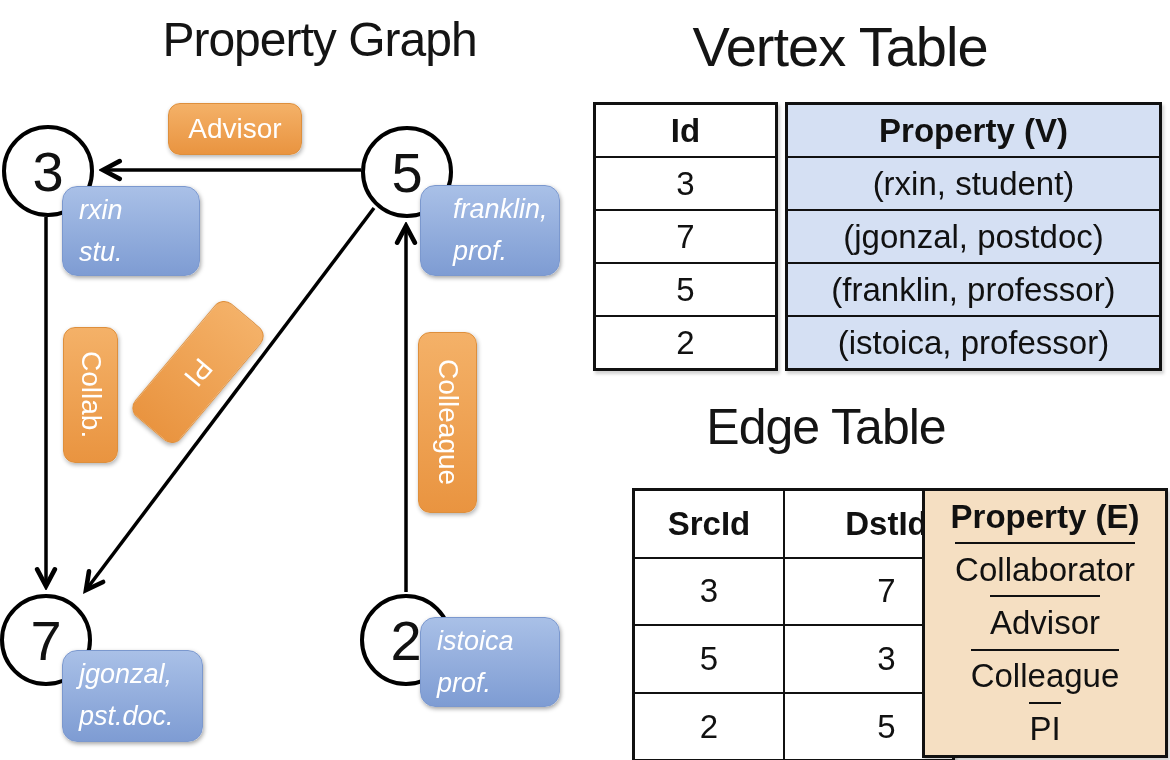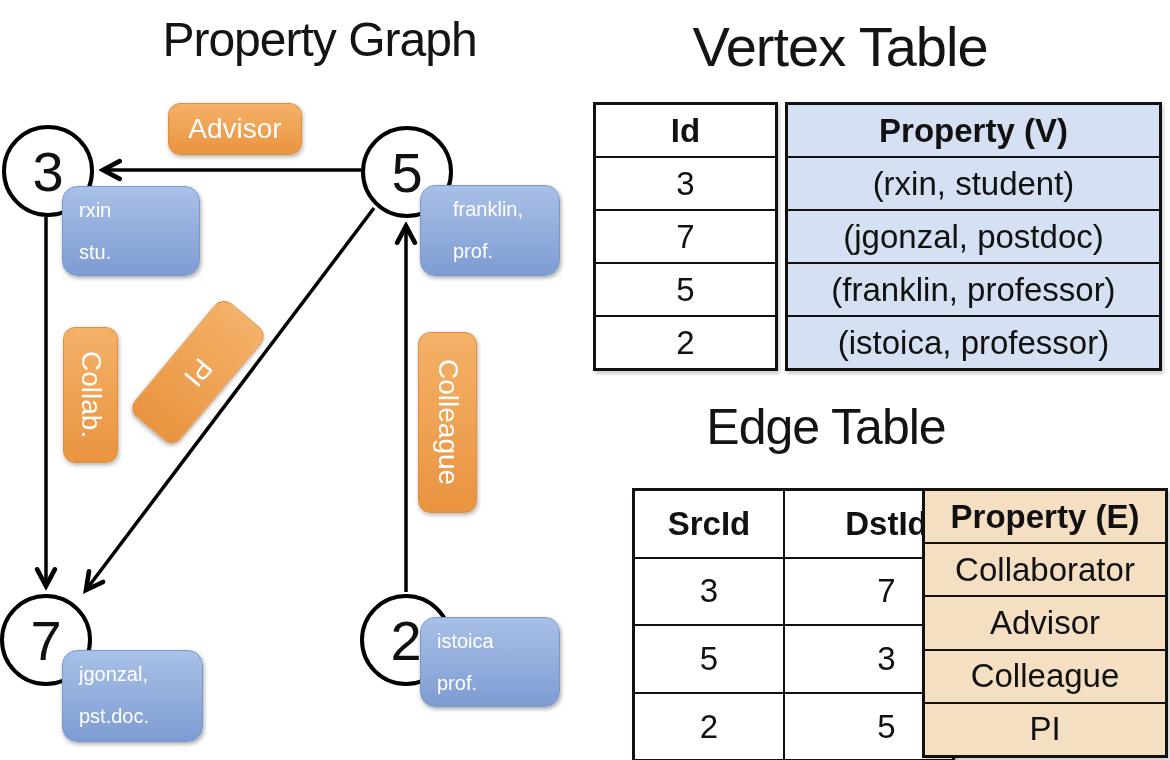--- a/index.html
+++ b/index.html
@@ -12,42 +12,42 @@
   .et-title{left:571px;top:398px;width:510px;font-size:50px;}
 
   .graph-svg{position:absolute;left:0;top:0;width:585px;height:760px;}
   .node-circle{fill:#ffffff;stroke:#000;stroke-width:4px;}
   .node-id{font-size:56px;fill:#111;text-anchor:middle;font-family:"Liberation Sans",sans-serif;}
   .edge-line{stroke:#000;stroke-width:3.5px;}
 
   .vlabel{position:absolute;box-sizing:border-box;border-radius:15px;
     background:linear-gradient(180deg,var(--blue-top),var(--blue-bottom));
     border:1px solid var(--blue-border);box-shadow:1px 2px 4px rgba(0,0,0,.35);
-    color:#fff;font-size:20px;line-height:42px;padding:2px 0 0 16px;}
+    color:#fff;font-size:27px;line-height:42px;padding:2px 0 0 16px;font-style:italic;}
   .vlabel-3{left:62px;top:186px;width:138px;height:90px;}
   .vlabel-5{left:420px;top:185px;width:140px;height:91px;padding-left:32px;}
   .vlabel-7{left:62px;top:650px;width:141px;height:92px;}
   .vlabel-2{left:420px;top:617px;width:140px;height:90px;}
 
   .elabel{position:absolute;box-sizing:border-box;border-radius:12px;
     background:linear-gradient(180deg,var(--orange-top),var(--orange-bottom));
     border:1px solid var(--orange-border);box-shadow:1px 2px 4px rgba(0,0,0,.3);
     color:#fff;font-size:28px;display:flex;align-items:center;justify-content:center;}
   .elabel-advisor{left:168px;top:103px;width:134px;height:52px;}
   .elabel-collab{left:63px;top:327px;width:55px;height:136px;}
   .elabel-colleague{left:418px;top:332px;width:59px;height:181px;}
   .elabel-pi{left:168px;top:298px;width:60px;height:148px;transform:rotate(40deg);}
   .vtext{writing-mode:vertical-rl;}
 
   .subtable{position:absolute;box-sizing:border-box;display:flex;flex-direction:column;
     border:3px solid #111;background:#fff;box-shadow:2px 3px 3px rgba(0,0,0,.18);}
   .vt-id{left:593px;top:102px;width:185px;height:269px;}
   .vt-prop{left:785px;top:102px;width:377px;height:269px;background:var(--vertex-cell-bg);}
   .et-ids{left:592px;top:488px;width:323px;height:342px;margin-left:40px;}
-  .et-prop{left:922px;top:488px;width:246px;height:270px;background:var(--edge-cell-bg);}
+  .et-prop{left:922px;top:488px;width:246px;height:270px;background:var(--edge-cell-bg);align-items:center;}
 
   .trow{flex:1;display:flex;align-items:center;justify-content:center;
     border-top:2px solid #111;font-size:33px;color:#111;}
   .trow:first-child{border-top:none;}
   .trow.th{font-weight:bold;}
   .trow.split{display:grid;grid-template-columns:148px 1fr;}
   .tcell{display:flex;align-items:center;justify-content:center;height:100%;}
   .tcell.second{border-left:2px solid #111;padding-left:36px;}
 </style>
 </head>

